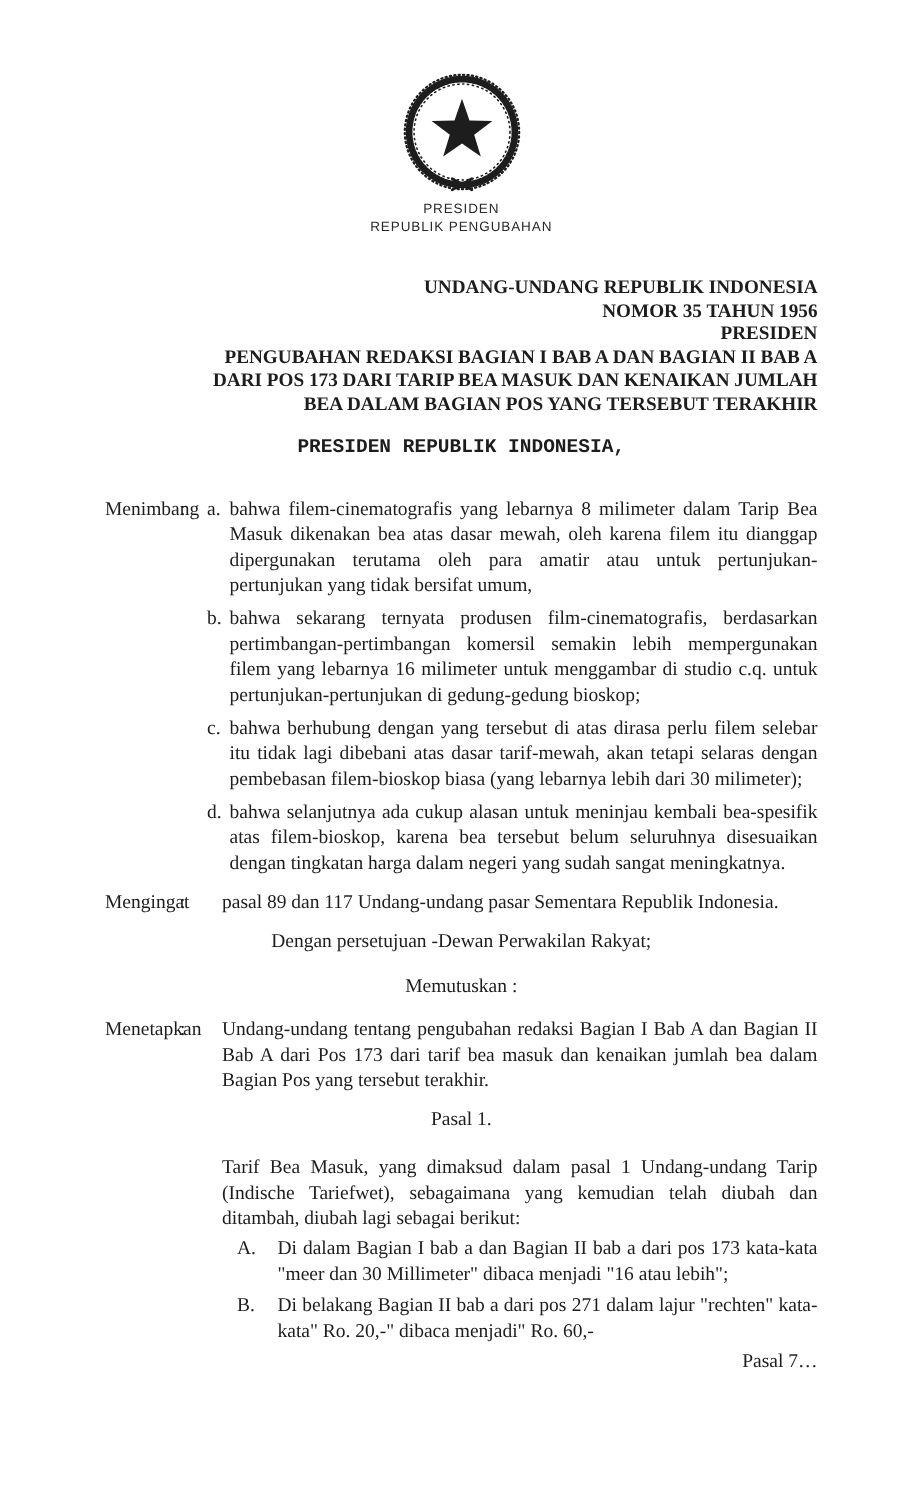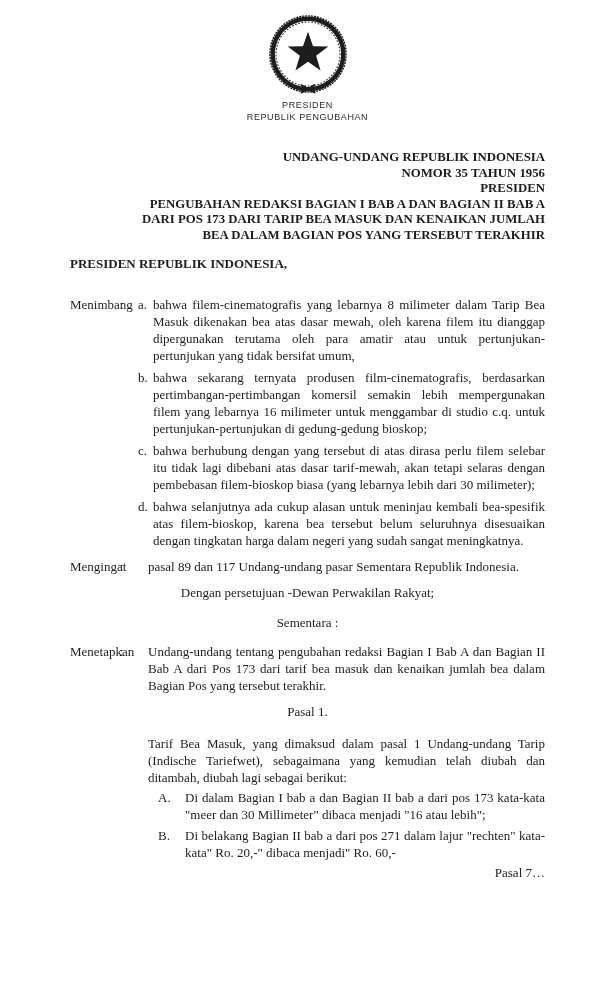--- a/index.html
+++ b/index.html
@@ -1,30 +1,30 @@
 <!DOCTYPE html>
 <html style="--ink: #1d1d1d; --paper: #ffffff;"><head>
 <meta charset="utf-8">
 <style>
   :root { --ink:#1d1d1d; --paper:#ffffff; }
   * { margin:0; padding:0; box-sizing:border-box; }
   html,body { width:612px; height:1008px; background:var(--paper); }
   body { font-family:"Liberation Serif", serif; color:var(--ink); overflow:hidden; }
-  .page { width:612px; height:1008px; padding:12px 67px 0 70px; background:var(--paper); }
+  .page { width:612px; height:1008px; padding:46px 67px 0 70px; background:var(--paper); }
 
   
   .letterhead { text-align:center; }
   .seal { display:block; margin:0 auto 4px; width:82px; height:84px; }
   .lh-line { font-family:"Liberation Sans", sans-serif; font-size:9px; line-height:11.5px;
              letter-spacing:0.6px; color:#2a2a2a; }
 
   
   .title-block { margin-top:27px; text-align:right; font-weight:bold;
                  font-size:12.8px; line-height:15.6px; }
-  .salutation  { margin-top:11px; text-align:left; font-weight:bold; font-size:13px; line-height:17px; }
+  .salutation  { margin-top:11px; text-align:center; font-weight:bold; font-size:13px; line-height:17px;font-family:Liberation Mono, monospace; }
 
   
   .clause { display:grid; grid-template-columns:50px 28px 1fr; font-size:13px; line-height:17px; }
   .clause-menimbang { margin-top:24px; }
   .clause-mengingat { margin-top:9px; }
   .clause-menetapkan{ margin-top:12px; }
   .ccontent { text-align:justify; }
 
   
   .c-item { display:grid; grid-template-columns:15px 1fr; margin-left:-10px; }
@@ -99,21 +99,21 @@
     </div>
   </section>
 
   <section class="clause clause-mengingat">
     <div>Mengingat</div>
     <div>:</div>
     <div class="ccontent">pasal 89 dan 117 Undang-undang pasar Sementara Republik Indonesia.</div>
   </section>
 
   <div class="center-line agreement">Dengan persetujuan -Dewan Perwakilan Rakyat;</div>
-  <div class="center-line decision">Sementara :</div>
+  <div class="center-line decision">Memutuskan :</div>
 
   <section class="clause clause-menetapkan">
     <div>Menetapkan</div>
     <div>:</div>
     <div class="ccontent">Undang-undang tentang pengubahan redaksi Bagian I Bab A dan Bagian II Bab A dari Pos 173 dari tarif bea masuk dan kenaikan jumlah bea dalam Bagian Pos yang tersebut terakhir.</div>
   </section>
 
   <div class="center-line pasal-head">Pasal 1.</div>
 
   <p class="art-intro">Tarif Bea Masuk, yang dimaksud dalam pasal 1 Undang-undang Tarip (Indische Tariefwet), sebagaimana yang kemudian telah diubah dan ditambah, diubah lagi sebagai berikut:</p>

